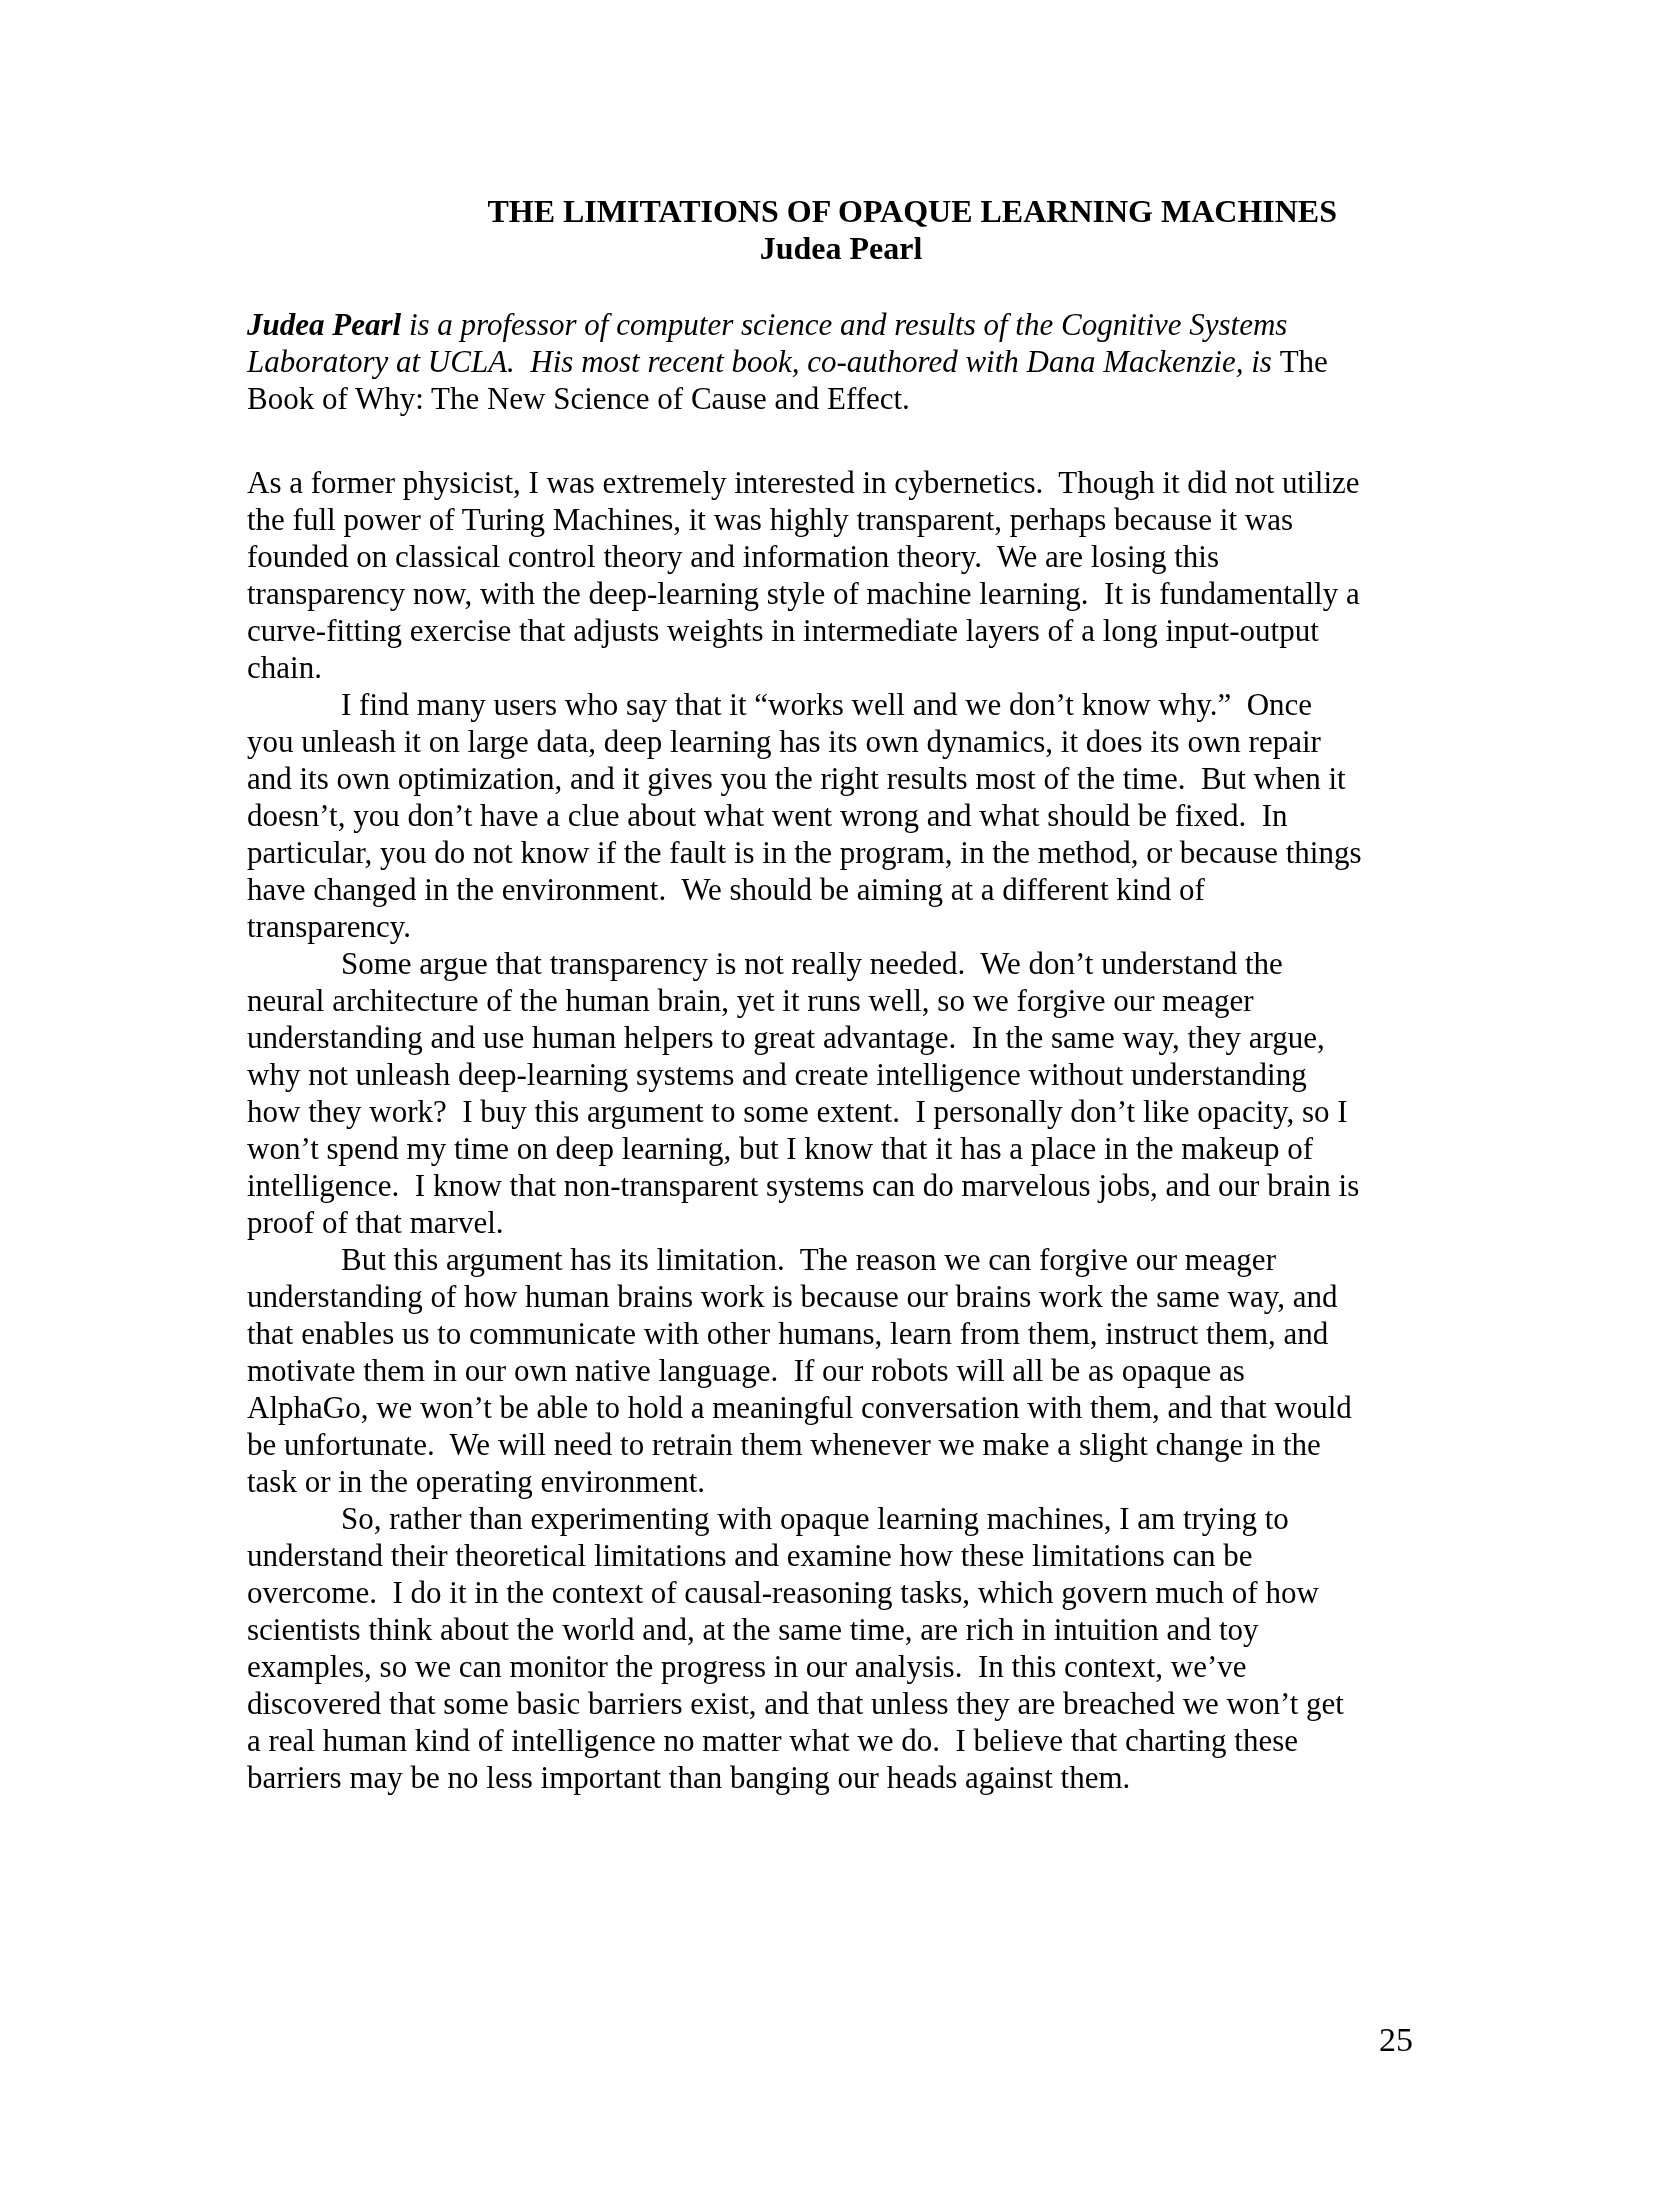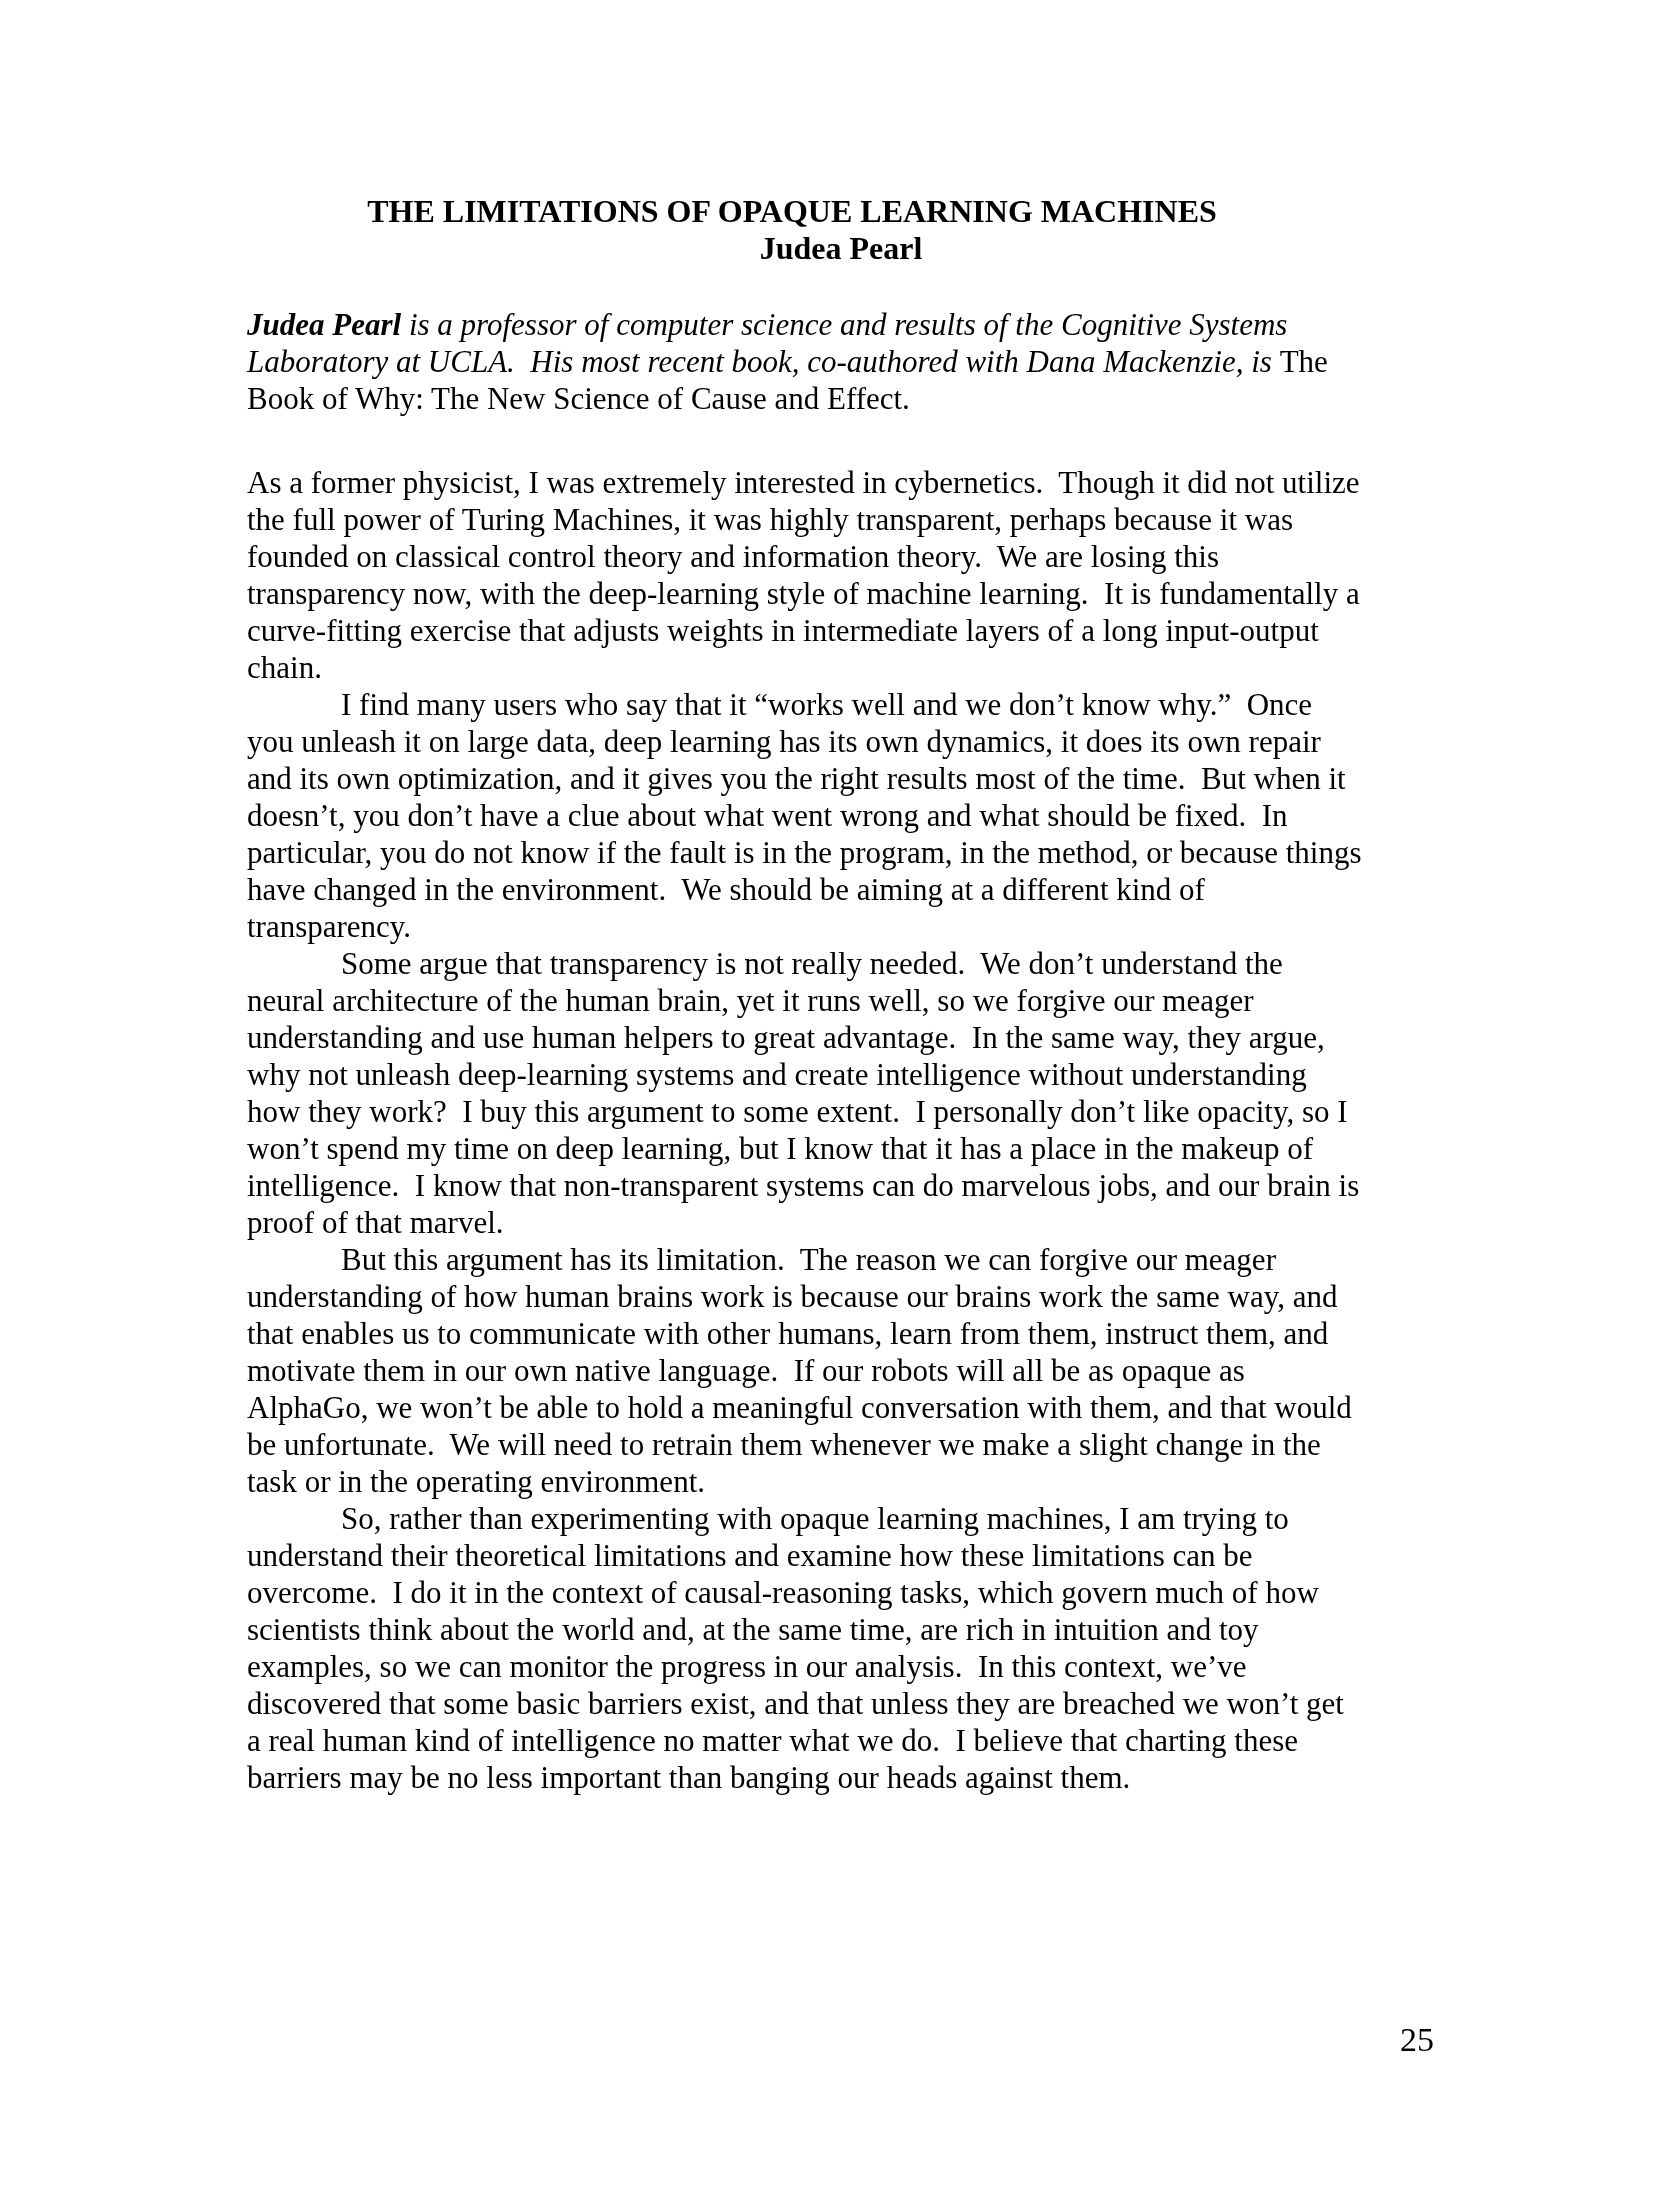--- a/index.html
+++ b/index.html
@@ -24,20 +24,21 @@
   }
   .title-block {
     padding-top: 193px;
     text-align: center;
     font-weight: bold;
     font-size: 32px;
     line-height: 37px;
   }
   .doc-title {
     padding-right: 98px; 
+    text-align: right;
   }
   .doc-author {
     padding-right: 0;
   }
   .bio {
     margin: 39px 0 0 0;
     font-size: 31px;
     line-height: 37px;
     font-style: italic;
     white-space: pre;
@@ -52,21 +53,21 @@
   .par {
     margin: 0;
     white-space: pre;
   }
   .par.indent {
     text-indent: 94px;
   }
   .page-number {
     position: absolute;
     top: 2021px;
-    right: 235px;
+    right: 256px;
     font-size: 34px;
     line-height: 37px;
   }
   .bates-stamp {
     position: absolute;
     top: 2154px;
     right: 23px;
     font-family: "Liberation Sans", "DejaVu Sans", sans-serif;
     font-size: 39px;
     line-height: 39px;

